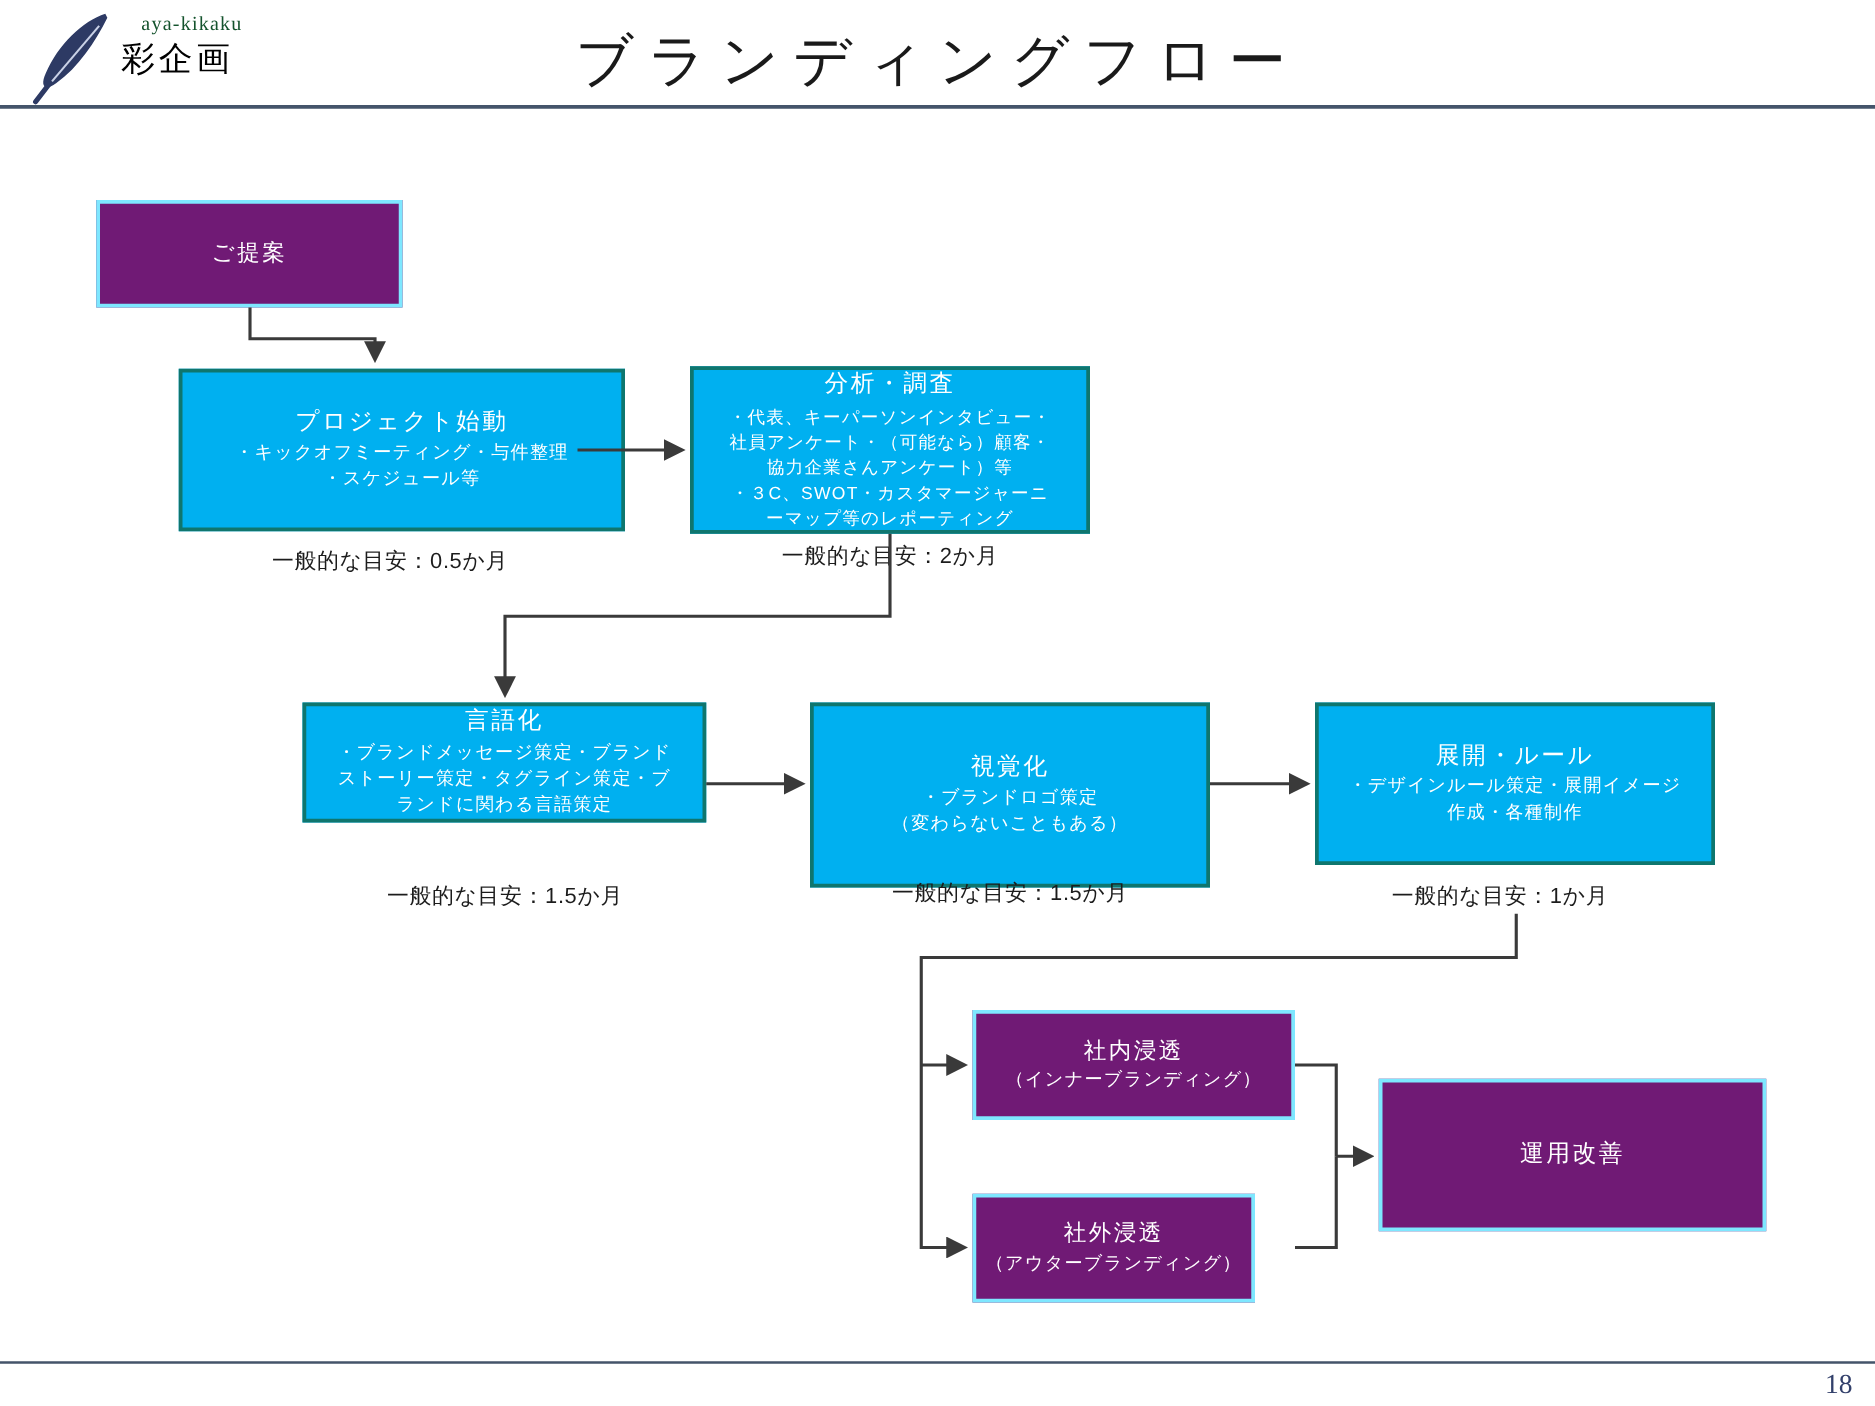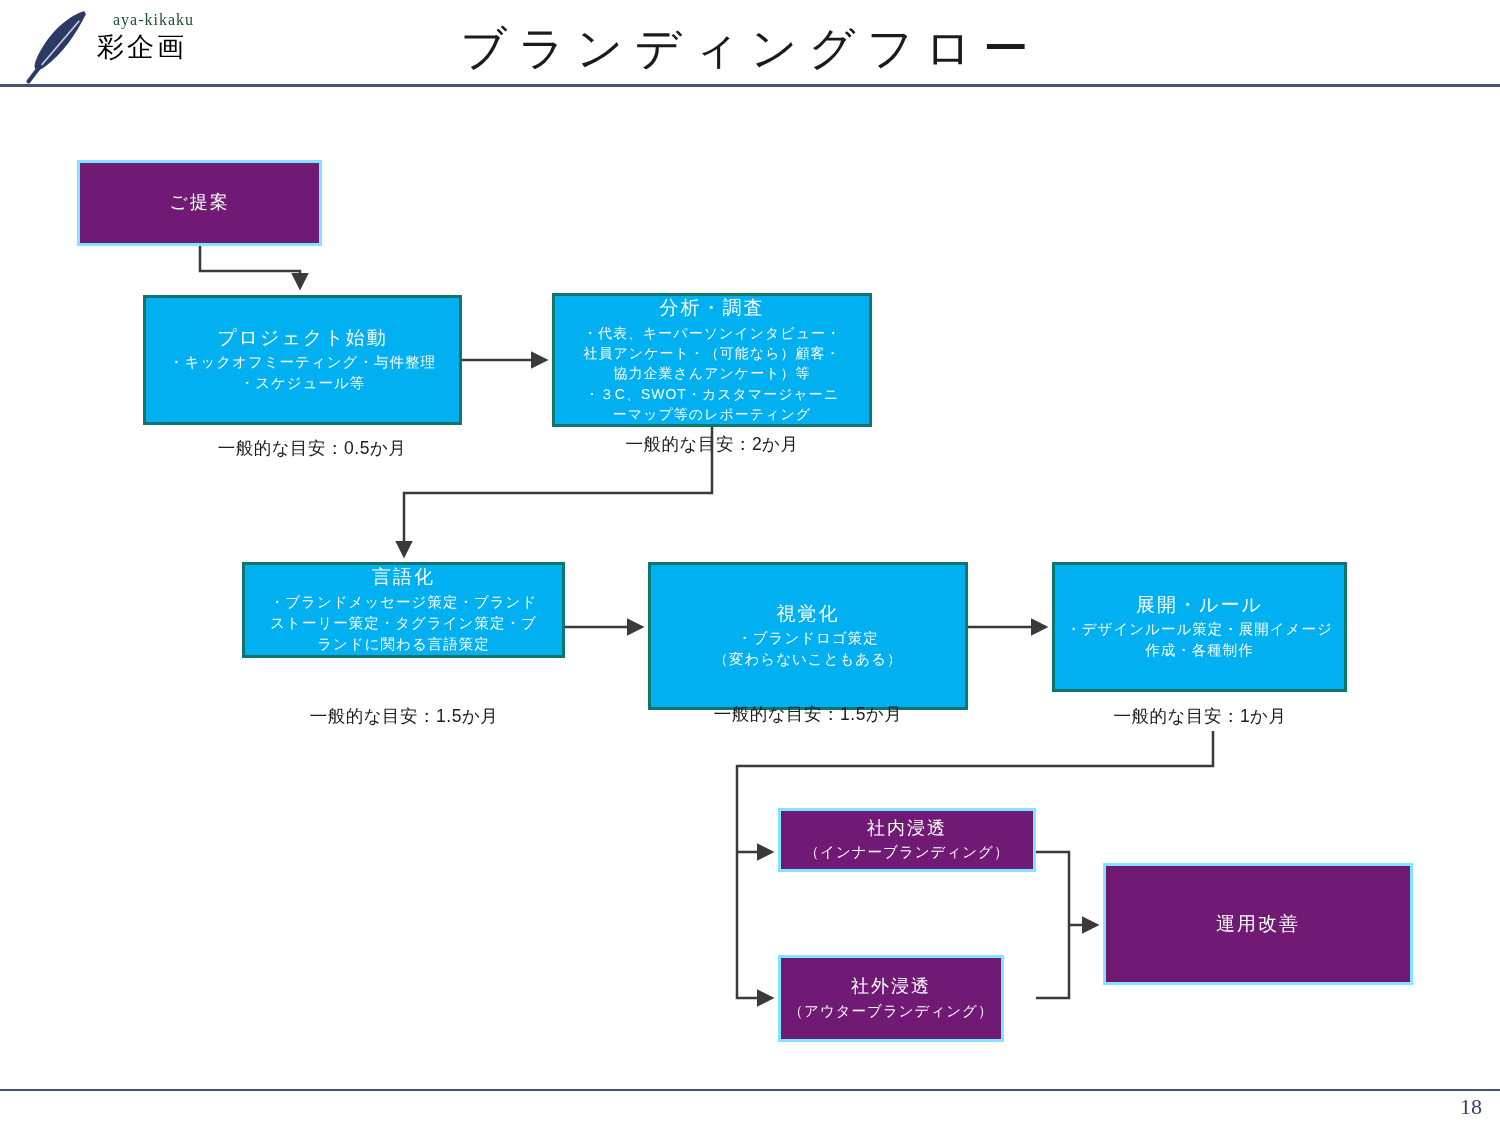--- a/index.html
+++ b/index.html
@@ -68,21 +68,21 @@
   </svg>
   <div class="logo-sub">aya-kikaku</div>
   <div class="logo-main">彩企画</div>
   <div class="slide-title">ブランディングフロー</div>
   <div class="header-rule"></div>
 
   <div class="box dark" style="left:77px;top:160px;width:245px;height:86px;">
     <div class="box-title sm">ご提案</div>
   </div>
 
-  <div class="box light" style="left:143px;top:295px;width:319px;height:130px;">
+  <div class="box light" style="left:143px;top:295px;width:357px;height:130px;">
     <div class="box-title">プロジェクト始動</div>
     <div class="box-body">・キックオフミーティング・与件整理
 ・スケジュール等</div>
   </div>
 
   <div class="box light" style="left:552px;top:293px;width:320px;height:134px;">
     <div class="box-title">分析・調査</div>
     <div class="box-body" style="font-size:14px;">・代表、キーパーソンインタビュー・
 社員アンケート・（可能なら）顧客・
 協力企業さんアンケート）等
@@ -96,27 +96,27 @@
 ストーリー策定・タグライン策定・ブ
 ランドに関わる言語策定</div>
   </div>
 
   <div class="box light" style="left:648px;top:562px;width:320px;height:148px;">
     <div class="box-title">視覚化</div>
     <div class="box-body">・ブランドロゴ策定
 （変わらないこともある）</div>
   </div>
 
-  <div class="box light" style="left:1052px;top:562px;width:295px;height:130px;">
+  <div class="box light" style="left:1052px;top:562px;width:320px;height:130px;">
     <div class="box-title">展開・ルール</div>
     <div class="box-body">・デザインルール策定・展開イメージ
 作成・各種制作</div>
   </div>
 
-  <div class="box dark" style="left:778px;top:808px;width:258px;height:64px;">
+  <div class="box dark" style="left:778px;top:808px;width:258px;height:88px;">
     <div class="box-title sm">社内浸透</div>
     <div class="box-body">（インナーブランディング）</div>
   </div>
 
   <div class="box dark" style="left:778px;top:955px;width:226px;height:87px;">
     <div class="box-title sm">社外浸透</div>
     <div class="box-body">（アウターブランディング）</div>
   </div>
 
   <div class="box dark" style="left:1103px;top:863px;width:310px;height:122px;">

